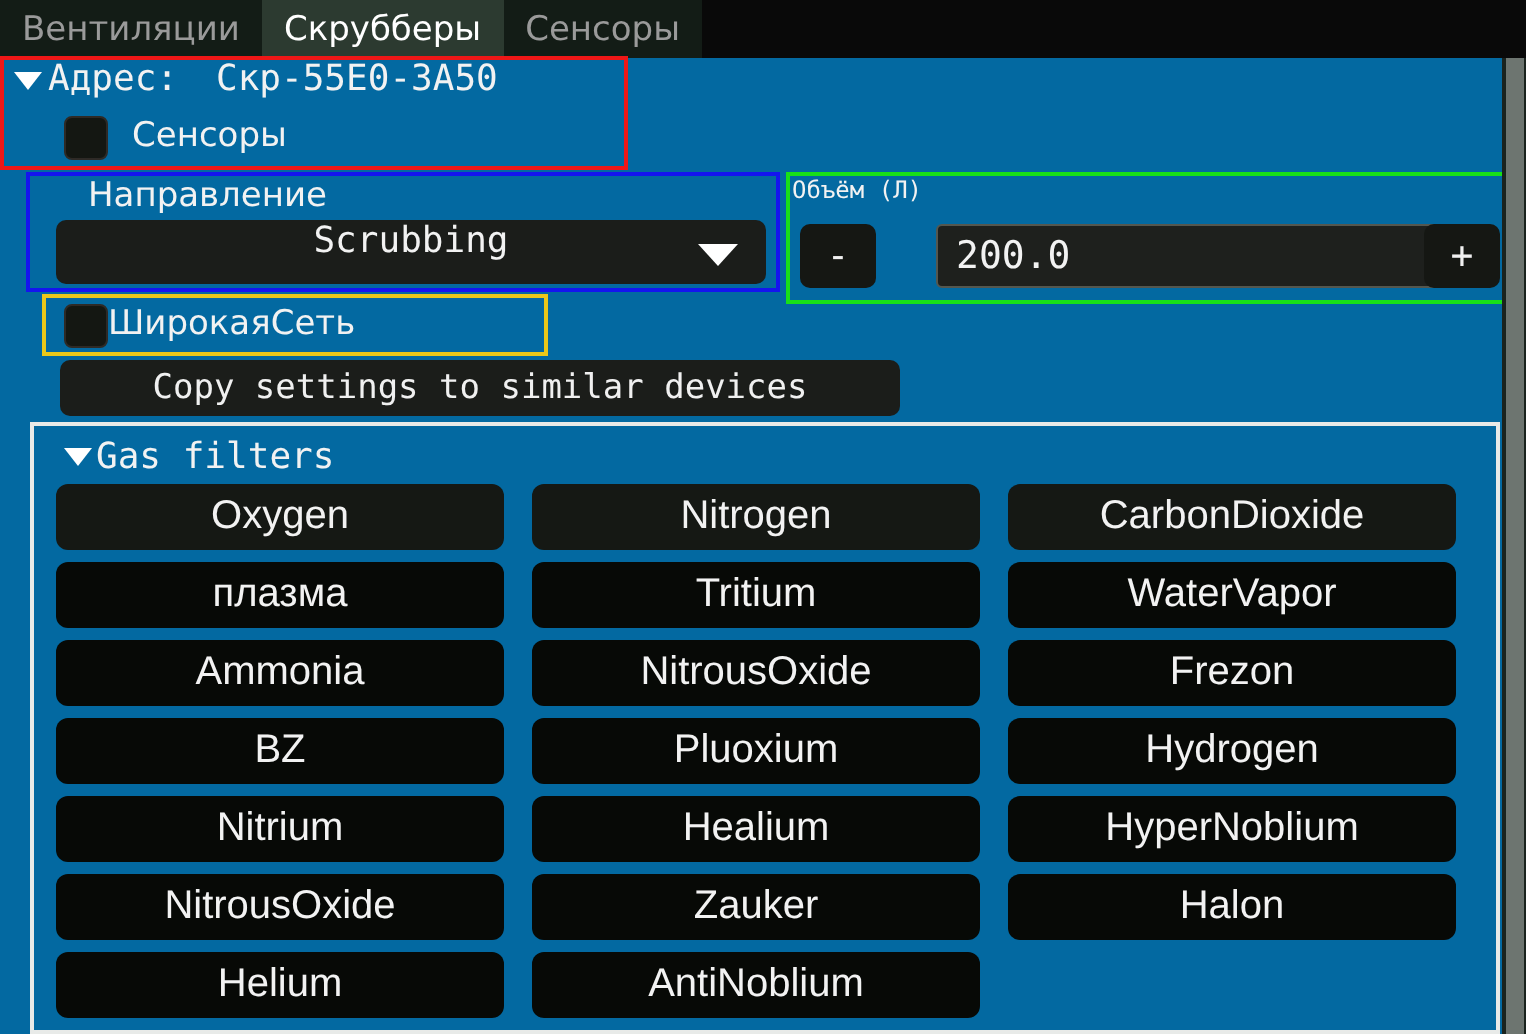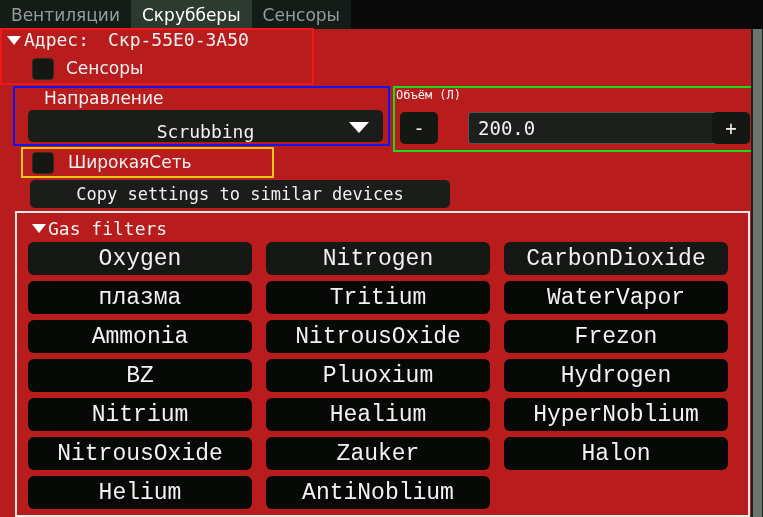--- a/index.html
+++ b/index.html
@@ -10,21 +10,21 @@
   body {
     width: 763px;
     height: 517px;
     overflow: hidden;
     font-family: "DejaVu Sans Mono", monospace;
   }
   #app {
     position: relative;
     width: 763px;
     height: 517px;
-    background: #b91c1c;
+    background: #0369a1;
     overflow: hidden;
   }
 
   
   .tabbar {
     position: absolute;
     left: 0; top: 0;
     width: 763px;
     height: 29px;
     background: #090909;
@@ -108,21 +108,21 @@
   }
   .btn.light { background: #1b1d1a; }
   .btn.mid   { background: #151713; }
 
   .dropdown {
     position: absolute;
     box-sizing: border-box;
     background: #1b1d1a;
     border-radius: 5px;
     display: flex;
-    align-items: flex-end;
+    align-items: flex-start;
     justify-content: center;
     color: #f2f2f2;
     font-family: "DejaVu Sans Mono", monospace;
     font-size: 18px;
   }
   .dropdown .arrow {
     position: absolute;
     right: 14px;
     top: 50%;
     margin-top: -4px;
@@ -156,22 +156,22 @@
     flex-wrap: wrap;
     gap: 6px 14px;
   }
   .gasbtn {
     box-sizing: border-box;
     width: 224px;
     height: 33px;
     background: #070906;
     border-radius: 6px;
     color: #f2f2f2;
-    font-family: Liberation Mono, monospace;
-    font-size: 23px;
+    font-family: Liberation Sans, sans-serif;
+    font-size: 20px;
     display: flex;
     align-items: center;
     justify-content: center;
     white-space: nowrap;
   }
   .gasbtn.row-first { background: #151814; }
 
   
   .scrollbar {
     position: absolute;
@@ -217,21 +217,21 @@
   </div>
 
   <div class="frame frame-green" style="left:393px; top:86px; width:362px; height:66px;"></div>
   <div class="section-label mono-label" style="left:396px; top:88px; font-size:12px;">Объём (Л)</div>
   <div class="btn mid" style="left:400px; top:112px; width:38px; height:32px; font-size:19px;">-</div>
   <div class="textfield" style="left:468px; top:112px; width:263px; height:32px;">200.0</div>
   <div class="btn mid" style="left:712px; top:112px; width:38px; height:32px; font-size:19px;">+</div>
 
   <div class="frame frame-yellow" style="left:21px; top:147px; width:253px; height:31px;"></div>
   <div class="checkbox" style="left:32px; top:152px;"></div>
-  <div class="section-label" style="left:68px; top:152px;">ШирокаяСеть</div>
+  <div class="section-label" style="left:54px; top:152px;">ШирокаяСеть</div>
 
   <div class="btn light" style="left:30px; top:180px; width:420px; height:28px; font-size:17px;text-align:center;">Copy settings to similar devices</div>
 
   <div class="frame frame-white" style="left:15px; top:211px; width:735px; height:306px;"></div>
   <div class="caret" style="left:32px; top:224px;"></div>
   <div class="section-label mono-label" style="left:48px; top:218px; font-size:18px;">Gas filters</div>
 
   <div class="gasgrid">
     <div class="gasbtn row-first">Oxygen</div>
     <div class="gasbtn row-first">Nitrogen</div>

